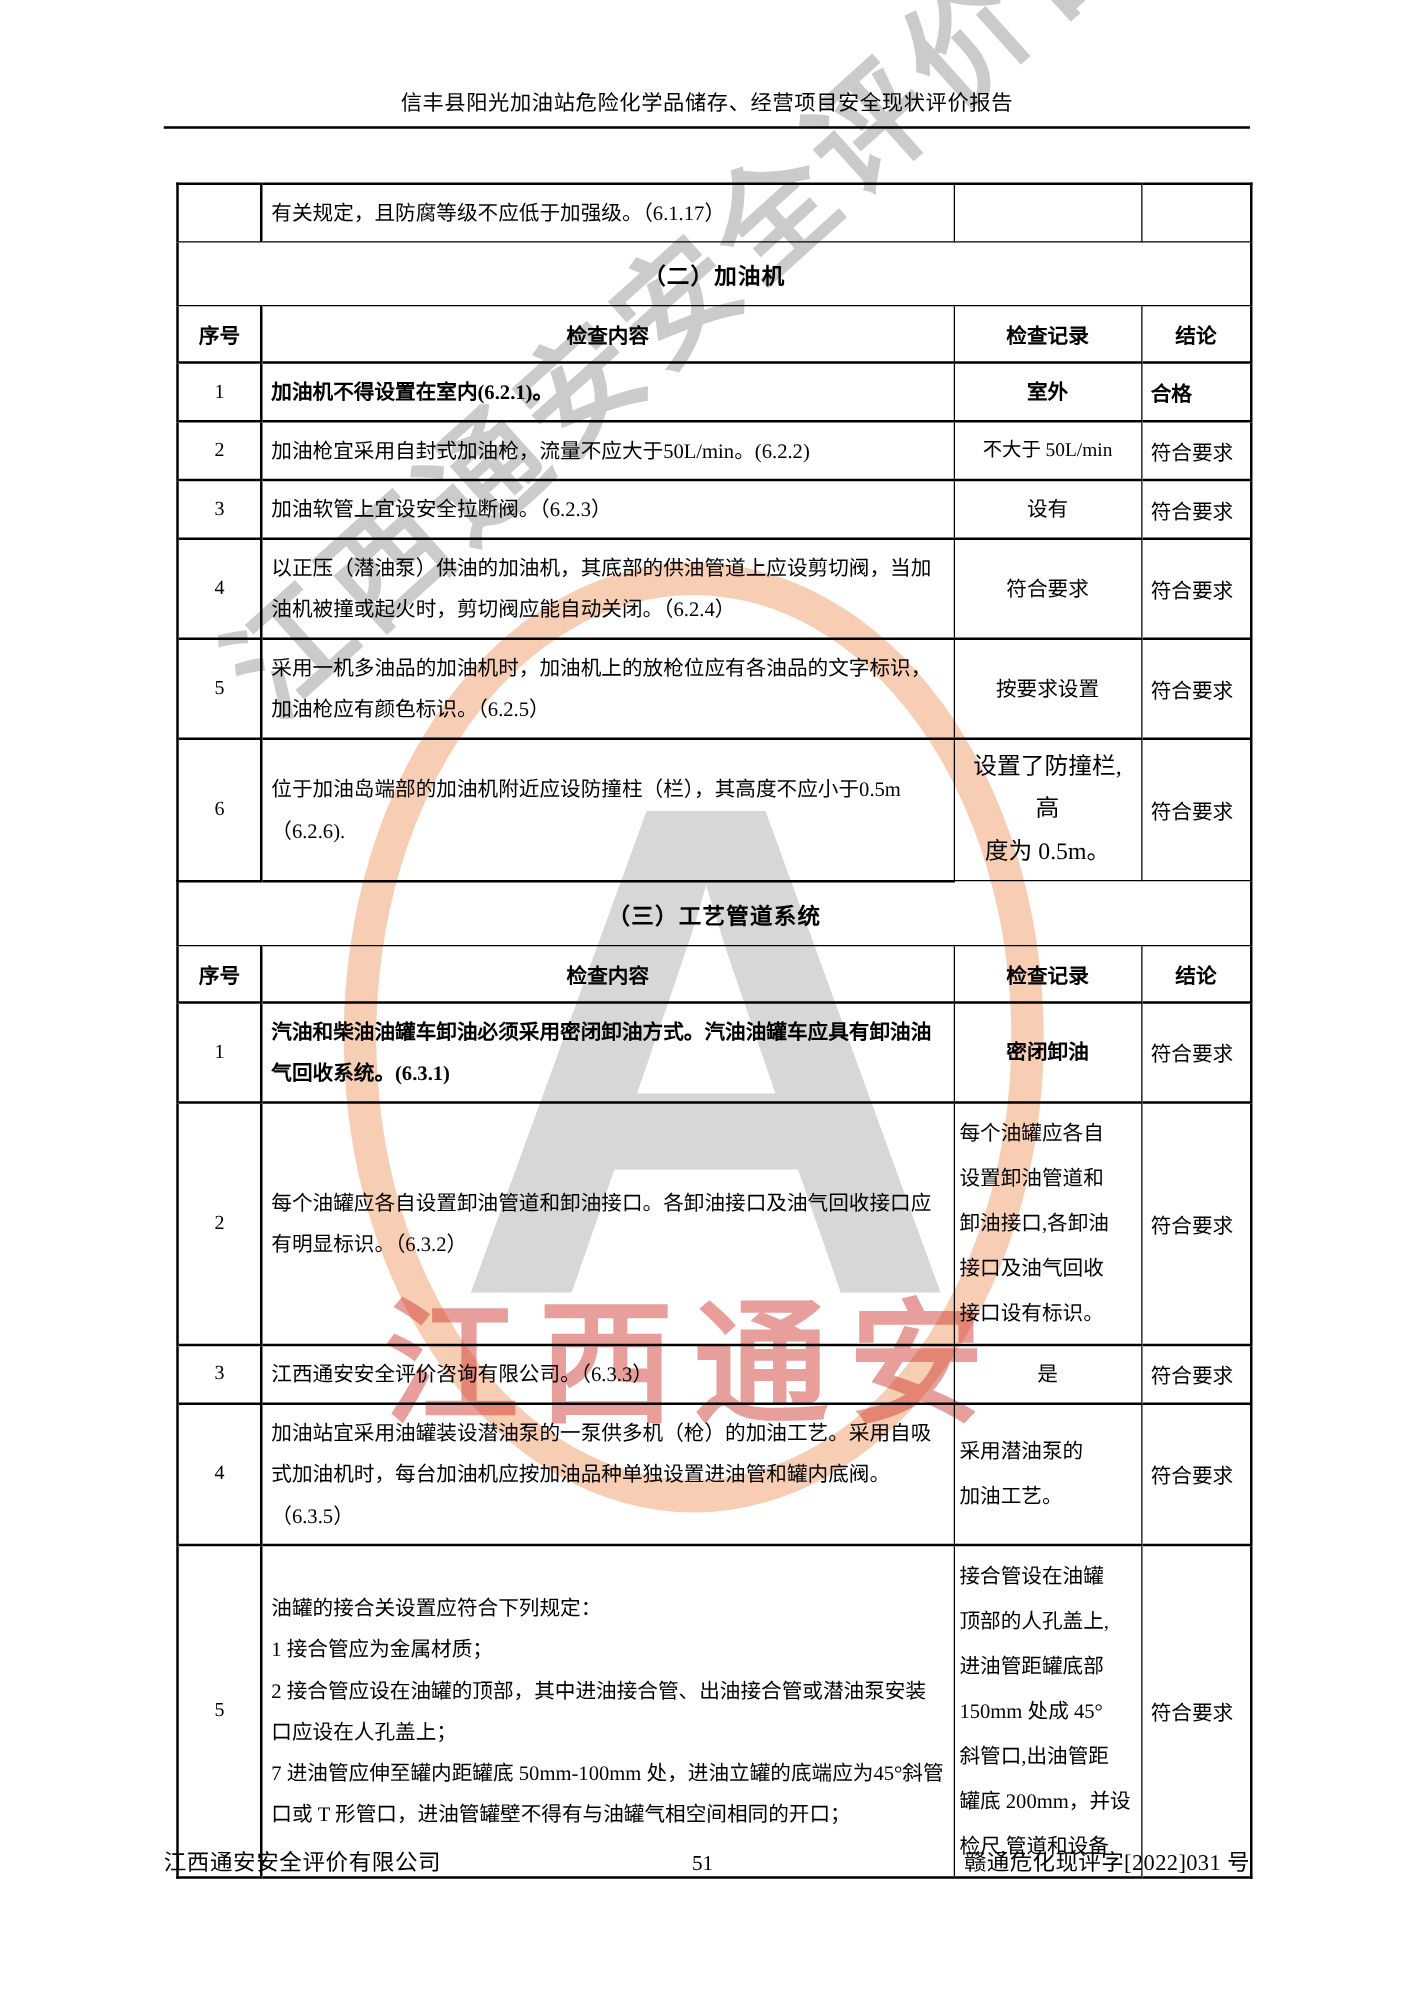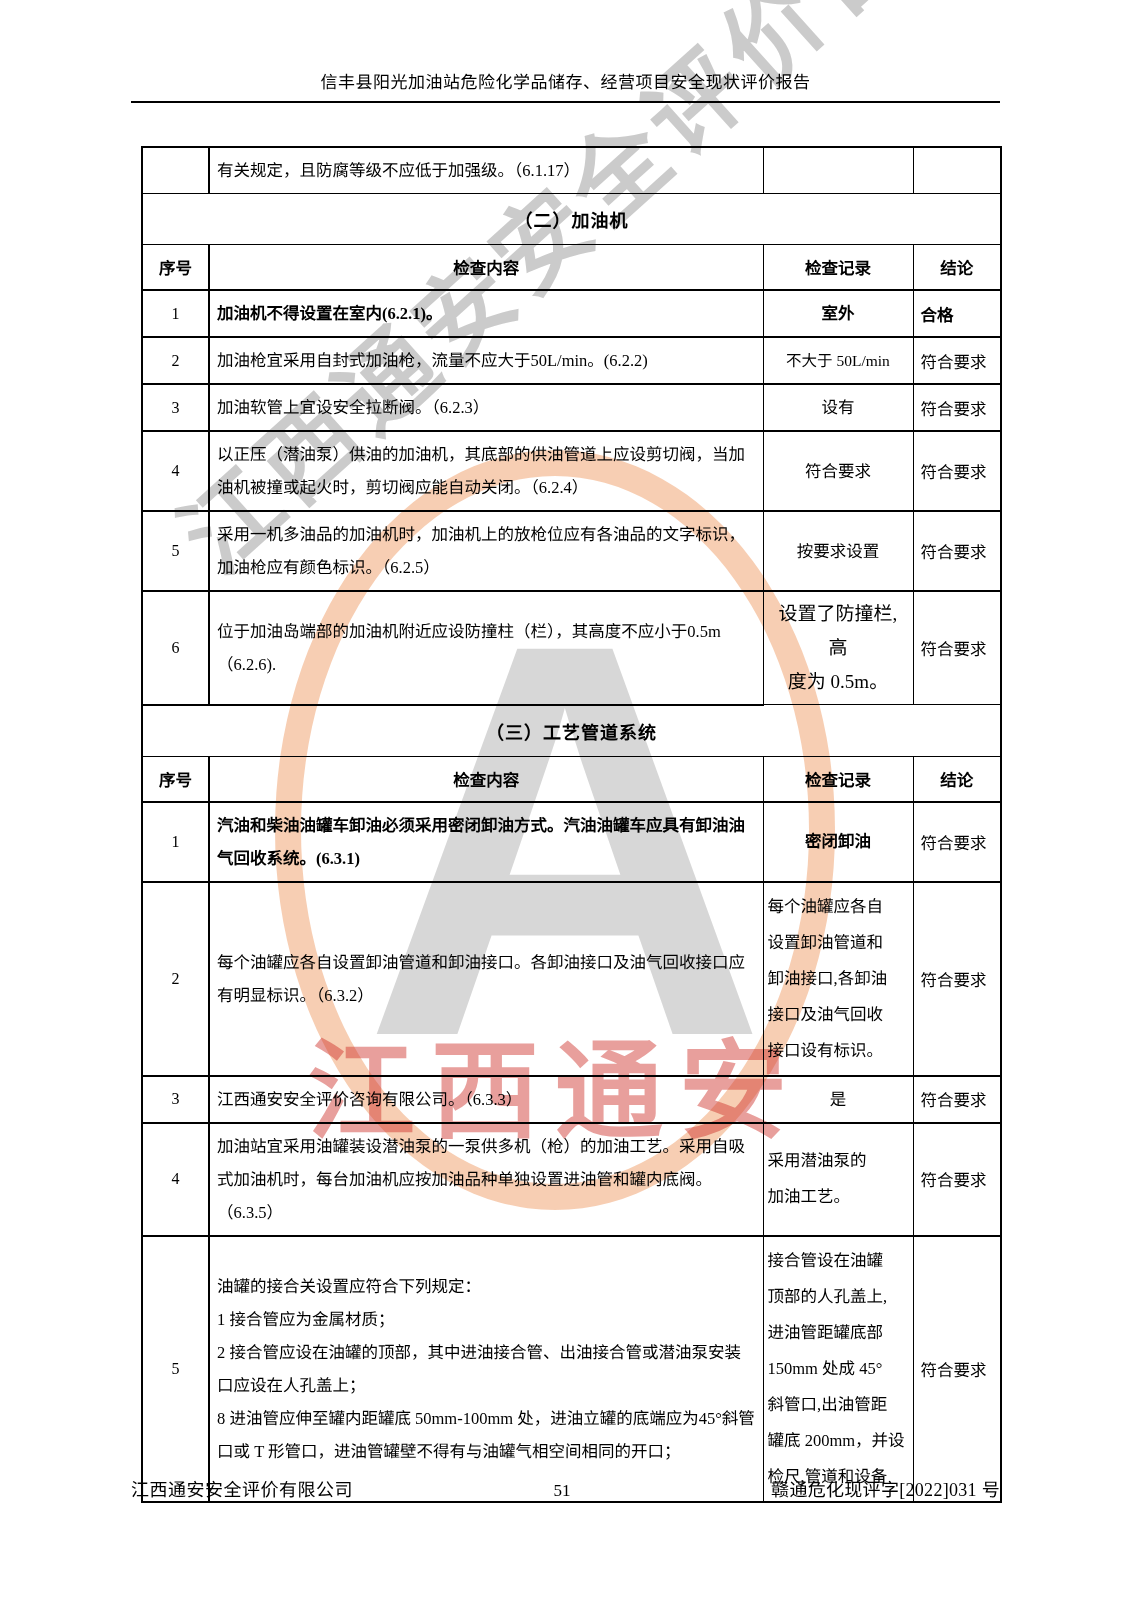--- a/index.html
+++ b/index.html
@@ -424,21 +424,21 @@
 
         <tr>
           <td class="thick-top thick-left thick-bottom">
             <div class="cellpad c-no">5</div>
           </td>
           <td class="thick-top thick-left thick-bottom">
             <div class="cellpad c-body stack">
               <div>油罐的接合关设置应符合下列规定：</div>
               <div>1 接合管应为金属材质；</div>
               <div>2 接合管应设在油罐的顶部，其中进油接合管、出油接合管或潜油泵安装口应设在人孔盖上；</div>
-              <div>8 进油管应伸至罐内距罐底 50mm-100mm 处，进油立罐的底端应为45°斜管口或 T 形管口，进油管罐壁不得有与油罐气相空间相同的开口；</div>
+              <div>7 进油管应伸至罐内距罐底 50mm-100mm 处，进油立罐的底端应为45°斜管口或 T 形管口，进油管罐壁不得有与油罐气相空间相同的开口；</div>
             </div>
           </td>
           <td class="thick-top thick-bottom">
             <div class="c-rec-just stack">
               <div>接合管设在油罐</div>
               <div>顶部的人孔盖上,</div>
               <div>进油管距罐底部</div>
               <div>150mm 处成 45°</div>
               <div>斜管口,出油管距</div>
               <div>罐底 200mm，并设</div>

